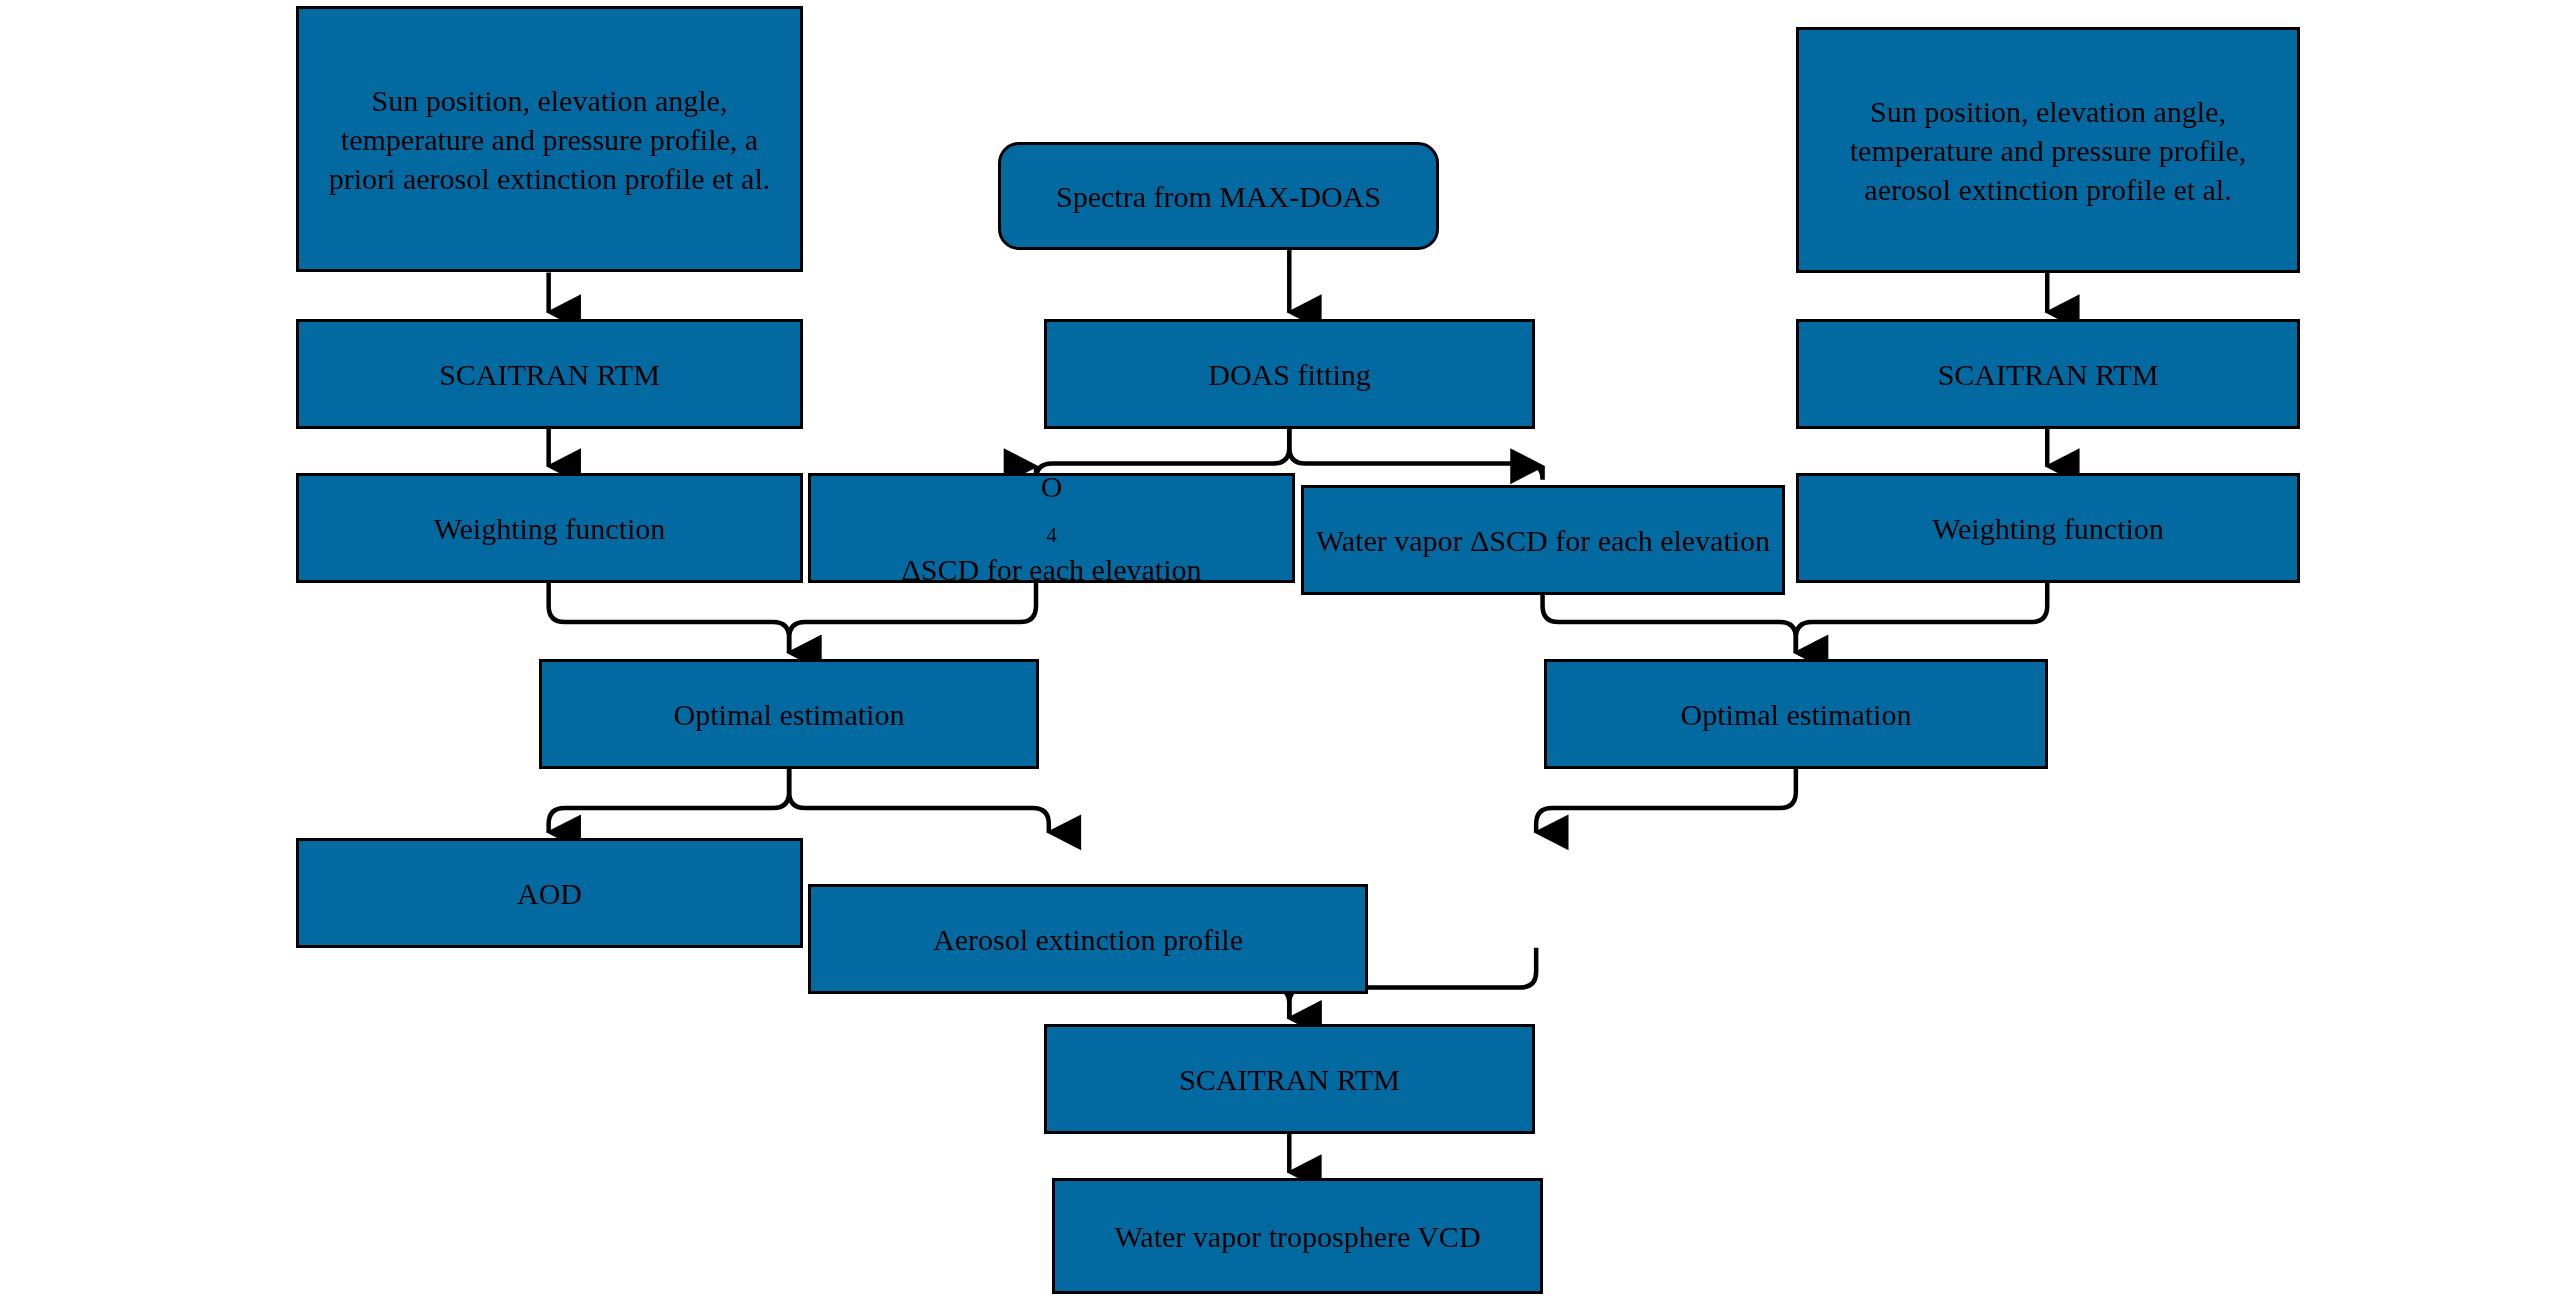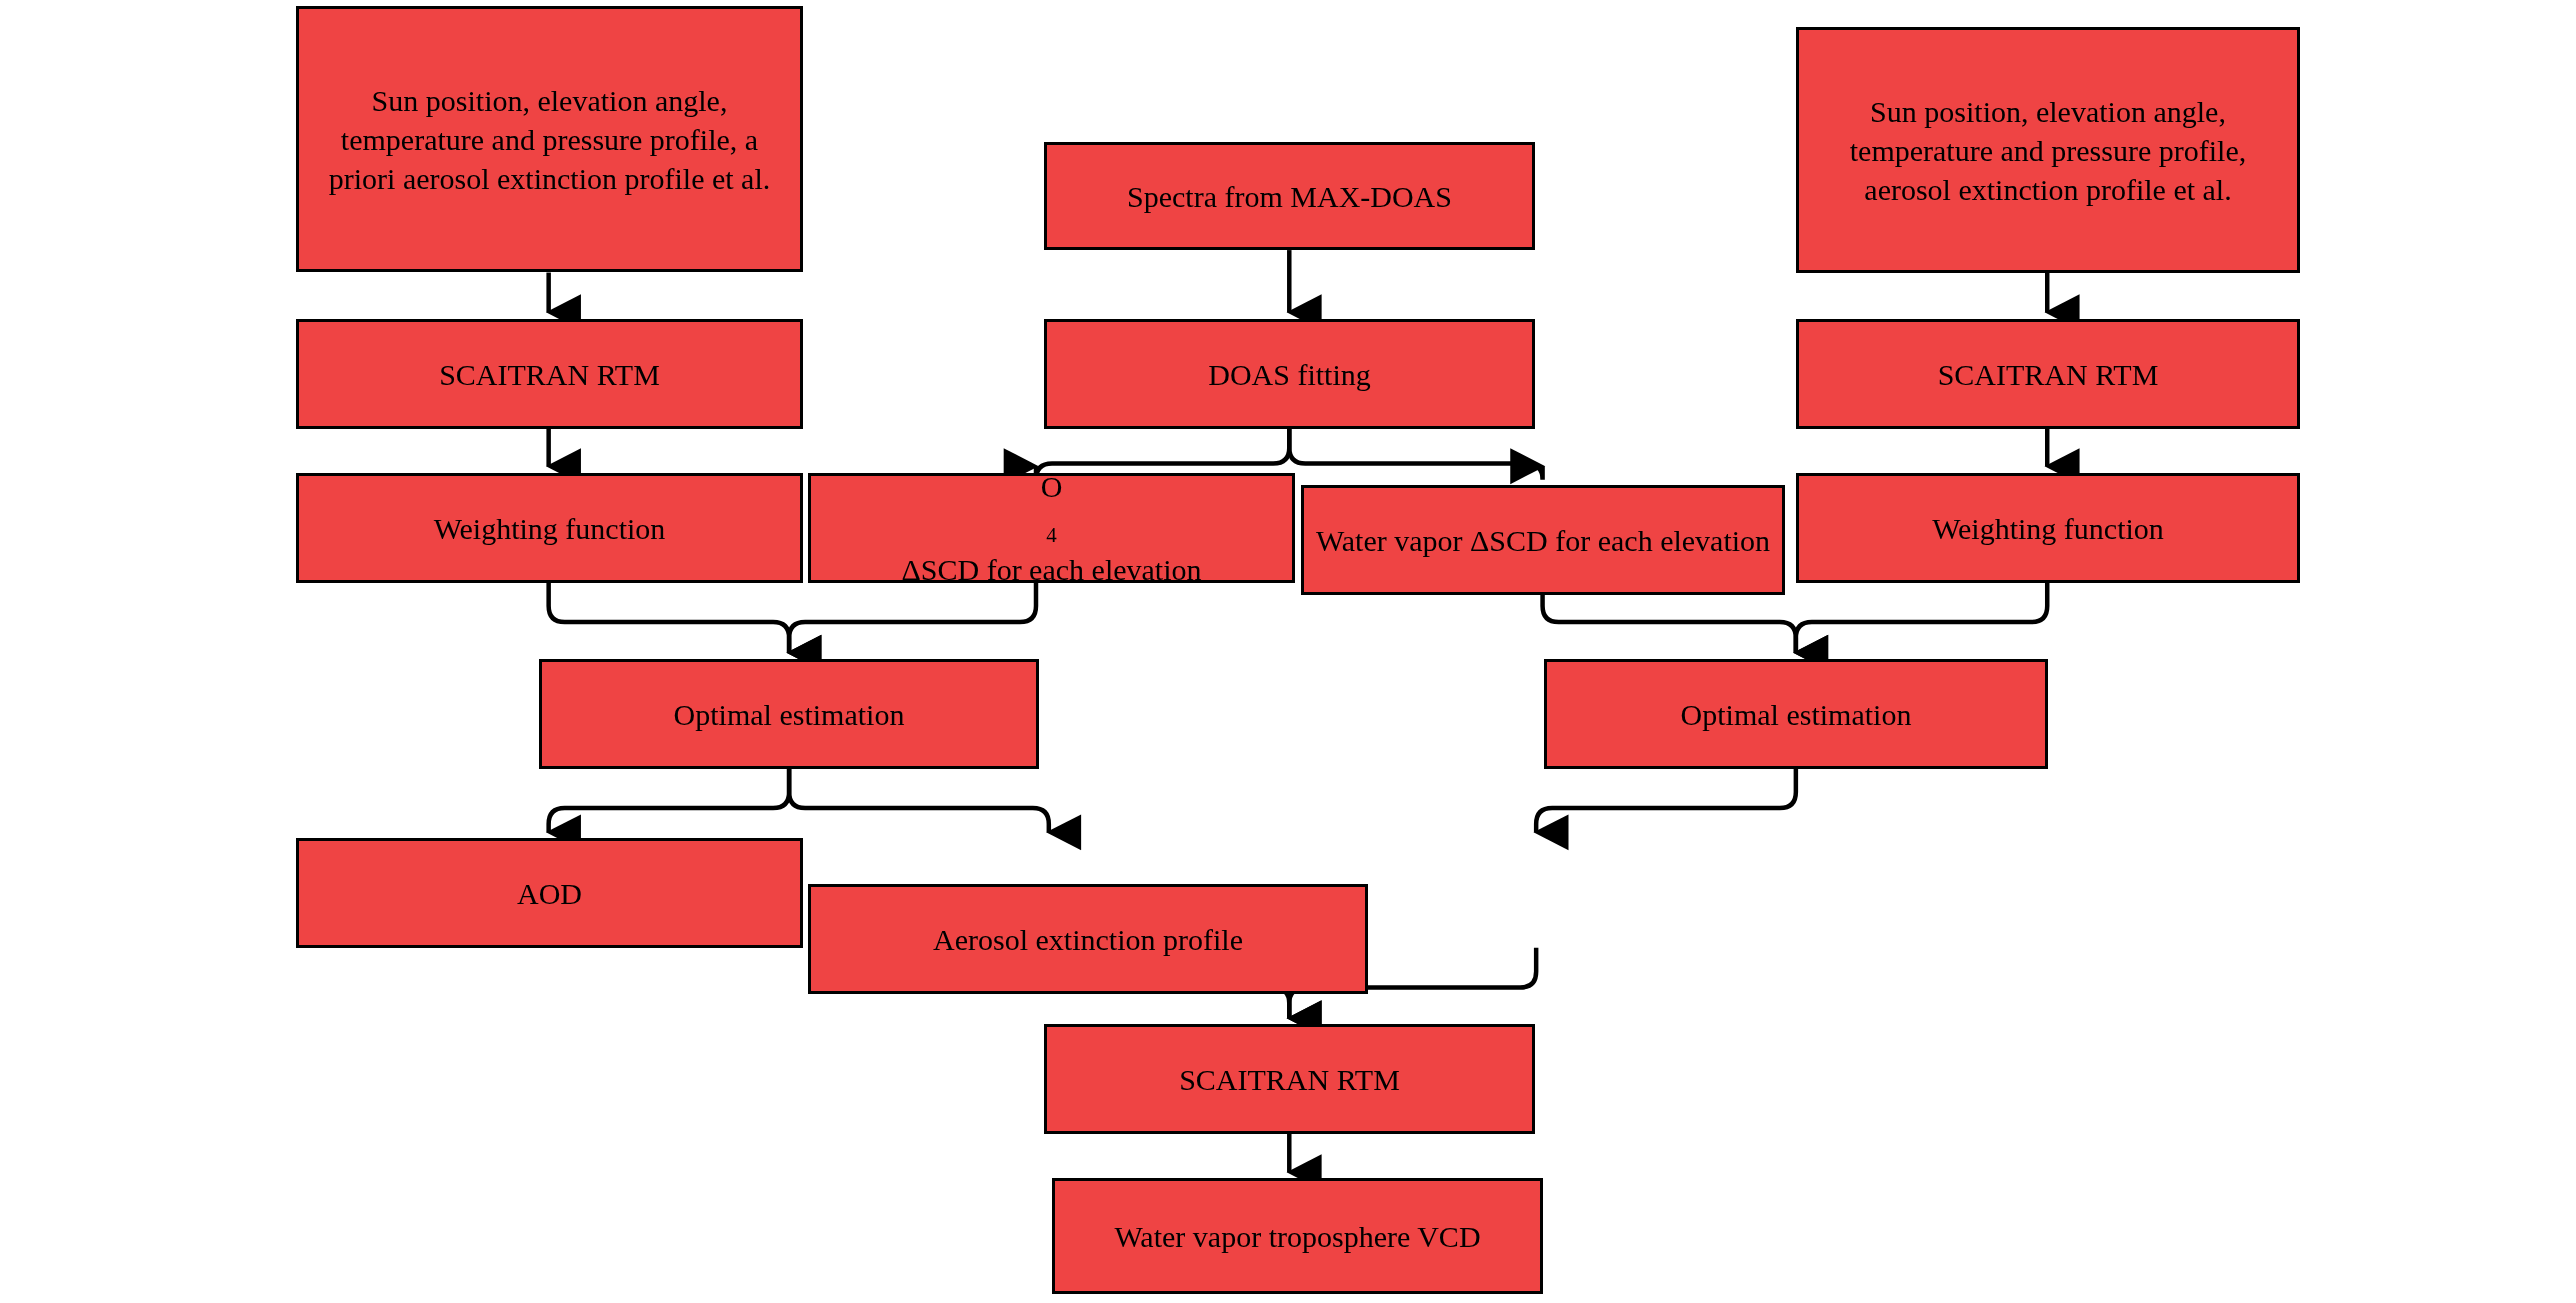--- a/index.html
+++ b/index.html
@@ -1,21 +1,21 @@
 <!DOCTYPE html>
 <html style="font-size:10.3px"><head>
 <meta charset="utf-8">
 <style>
   html,body{margin:0;padding:0;background:#ffffff;}
   body{width:2576px;height:1303px;overflow:hidden;
        font-family:"Liberation Serif","DejaVu Serif",serif;}
   #stage{position:relative;width:2576px;height:1303px;background:#ffffff;}
   svg{position:absolute;left:0;top:0;width:2576px;height:1303px;}
   .nodebox{position:absolute;box-sizing:border-box;border:3.2px solid #000000;
-           background:#ef4444;display:flex;align-items:center;justify-content:center;
+           background:#0369a1;display:flex;align-items:center;justify-content:center;
            text-align:center;line-height:1.30;color:#000000;font-size:30px;}
   .nodebox span{display:block;padding:0 9px;}
   sub{font-size:0.70em;vertical-align:-0.28em;}
 </style>
 </head>
 <body>
 
 <div id="stage">
 
   <svg viewBox="0 0 4016 2032">
@@ -49,21 +49,21 @@
       <path d="M2395,1478 L2395,1515 Q2395,1540 2370,1540 L2035,1540 Q2010,1540 2010,1565 L2010,1588"></path>
 
       <path d="M2010,1768 L2010,1828"></path>
     </g>
   </svg>
 
   <div class="nodebox" style="left:296px;top:6.4px;width:507px;height:266px;">
     <span>Sun position, elevation angle, temperature and pressure profile, a priori aerosol extinction profile et al.</span>
   </div>
 
-  <div class="nodebox" style="left:1044px;top:142px;width:491px;height:108px;">
+  <div class="nodebox" style="left:998px;top:142px;width:441px;height:108px;border-radius:21px;">
     <span>Spectra from MAX-DOAS</span>
   </div>
 
   <div class="nodebox" style="left:1796px;top:27px;width:504px;height:246px;">
     <span>Sun position, elevation angle, temperature and pressure profile, aerosol extinction profile et al.</span>
   </div>
 
   <div class="nodebox" style="left:296px;top:319px;width:507px;height:110px;">
     <span>SCAITRAN RTM</span>
   </div>

